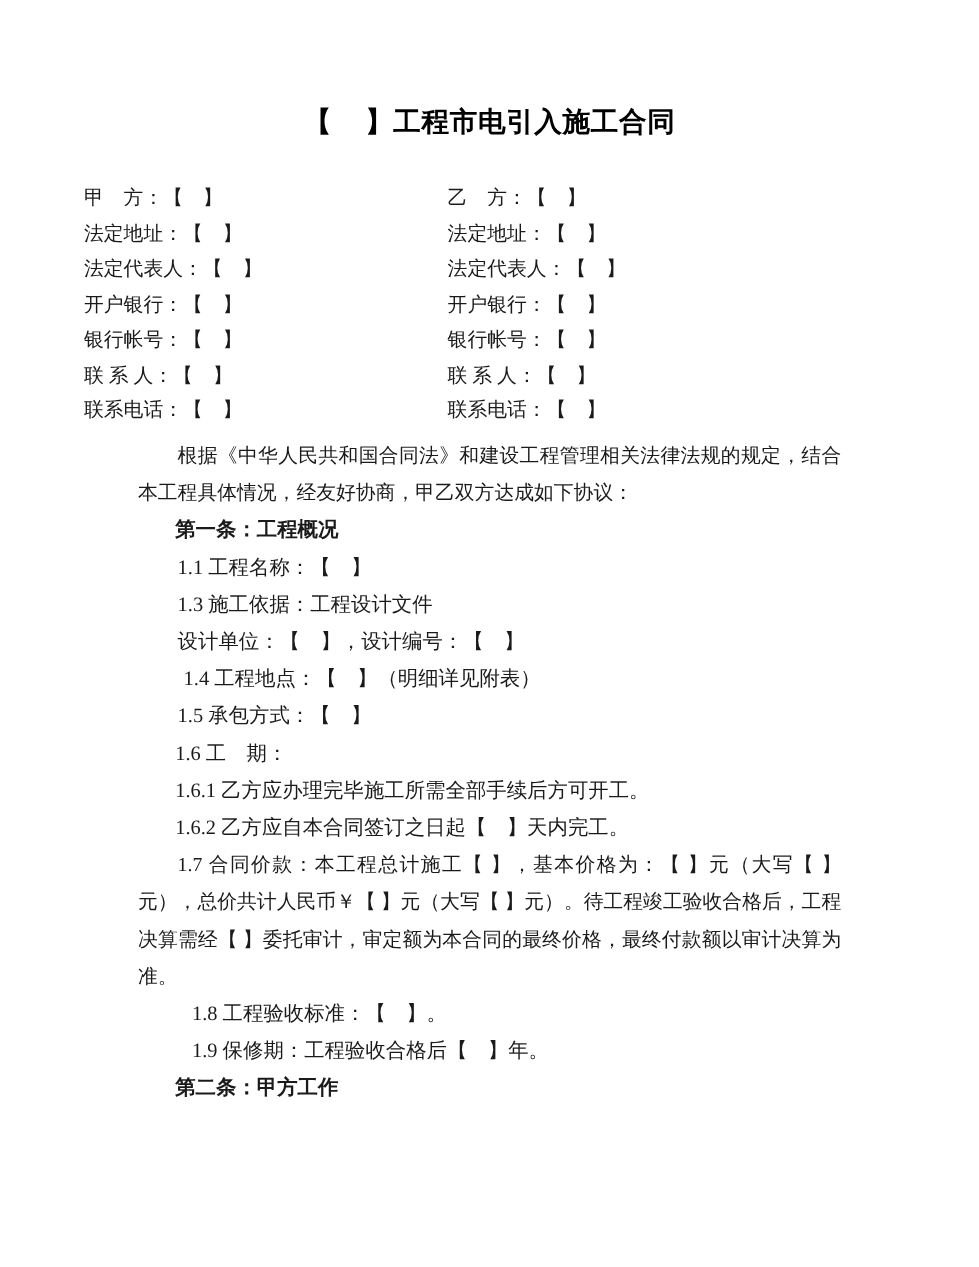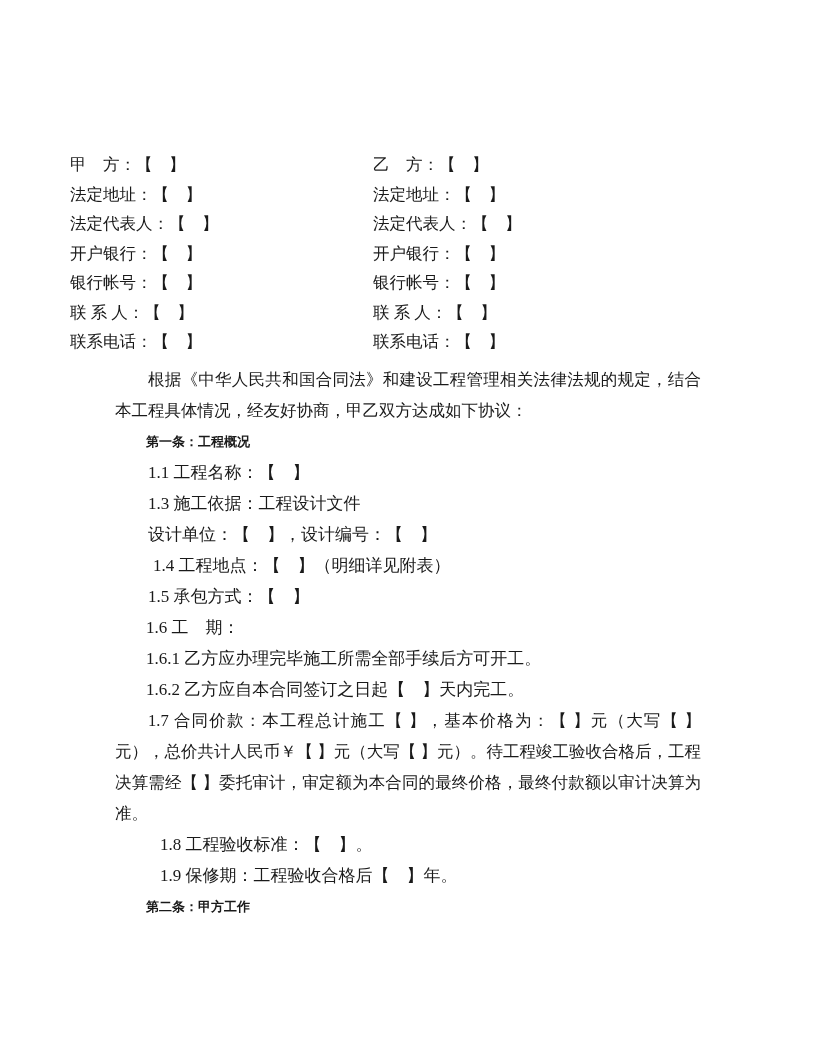--- a/index.html
+++ b/index.html
@@ -75,36 +75,37 @@
   }
   p.indent2 { text-indent: 2em; }
   p.line {
     margin: 0;
     font-size: 17px;
     line-height: 31px;
     white-space: pre;
   }
   p.heading {
     margin: 0;
-    font-size: 13px;
+    font-size: 17px;
     line-height: 31px;
     font-weight: bold;
     white-space: pre;
     padding-left: 31px;
   }
   .lvl1 { padding-left: 33px; }   
   .lvl1b { padding-left: 38px; }  
   .lvl1c { padding-left: 31px; }  
   .lvl2 { padding-left: 45px; }
 </style>
 </head>
 <body>
 
 <div class="page">
 
+  <div class="doc-title">【    】工程市电引入施工合同</div>
 
   <div class="parties">
 
     <div class="party-row">
       <div class="party-cell left">甲    方：【    】</div>
       <div class="party-cell right">乙    方：【    】</div>
     </div>
 
     <div class="party-row">
       <div class="party-cell left">法定地址：【    】</div>

